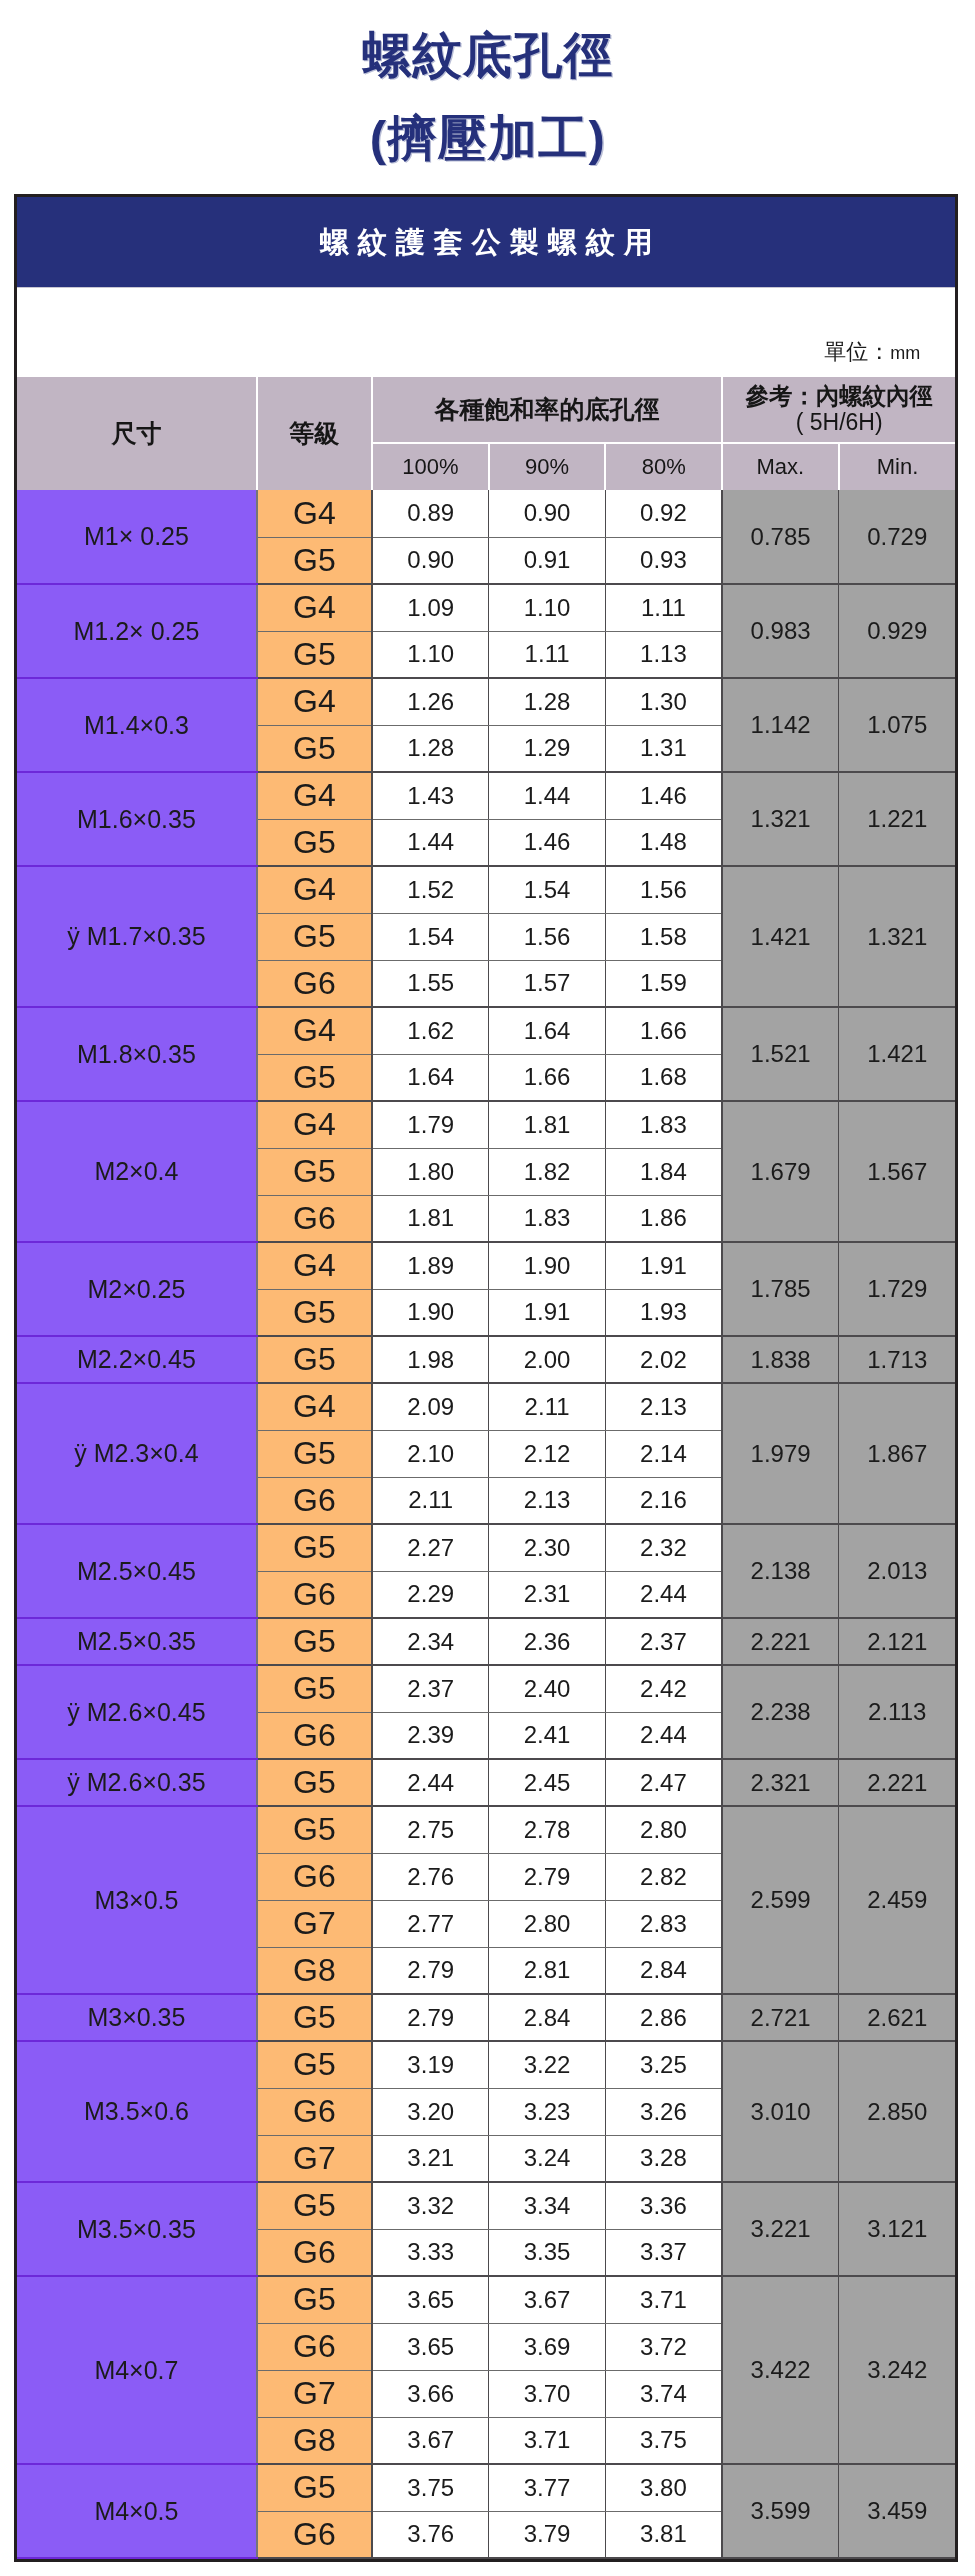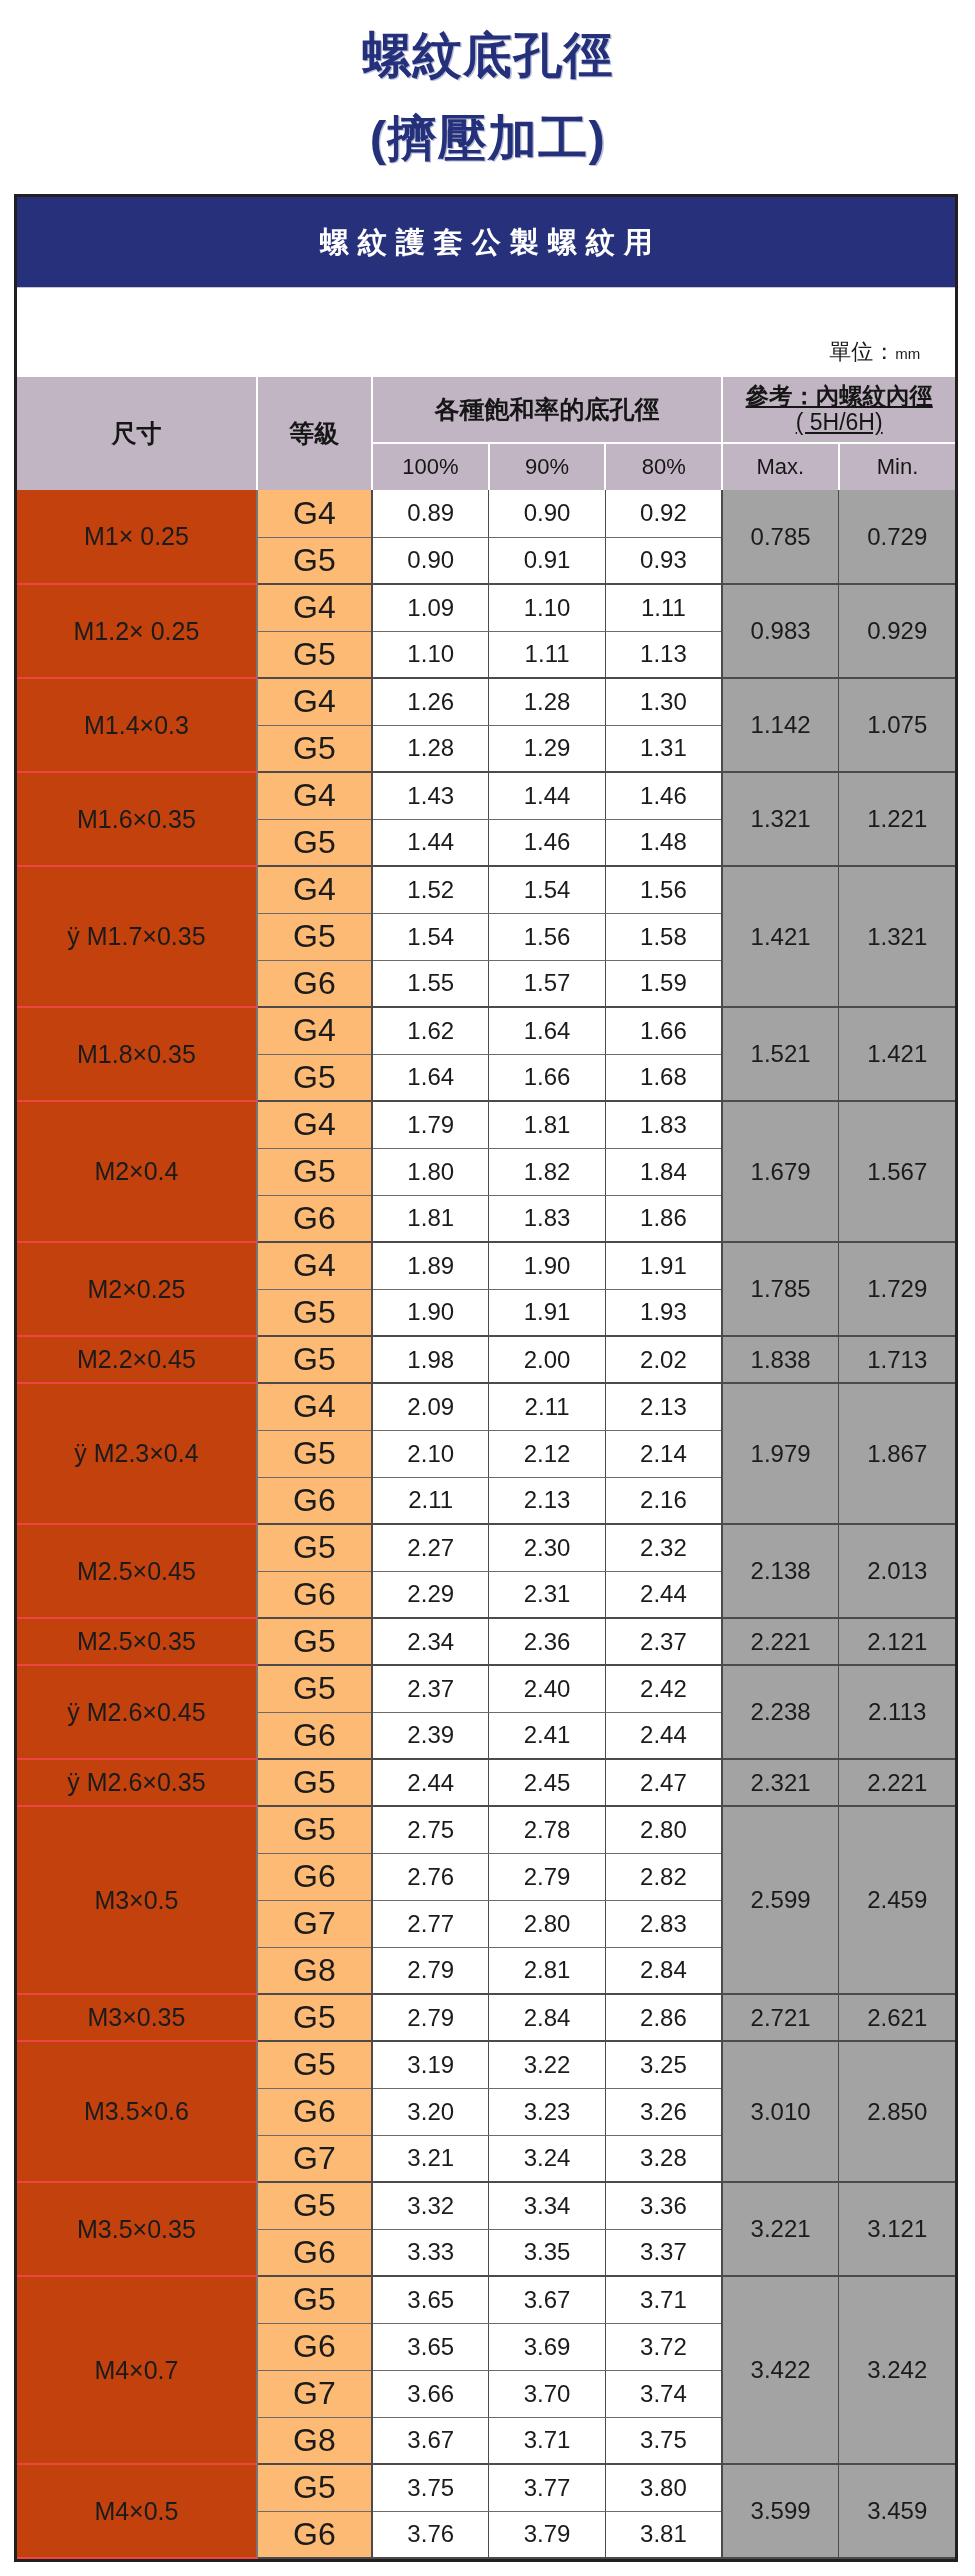--- a/index.html
+++ b/index.html
@@ -73,21 +73,21 @@
   .unit-label {
     position: absolute;
     right: 35px;
     bottom: 10.4px;
     font-size: 22px;
     color: #1b1b1b;
     white-space: nowrap;
     letter-spacing: 0px;
   }
   .unit-label .mm {
-    font-size: 15px;
+    font-size: 18px;
     margin-top: 36px;
   }
 
   
   table.grid {
     border-collapse: collapse;
     width: 100%;
     table-layout: fixed;
     font-size: 21.5px;
     color: #1b1b1b;
@@ -116,40 +116,39 @@
   }
   th.h-group {
     font-size: 25px;
     border-bottom: 2px solid #ffffff;
     border-right: 2px solid #ffffff;
   }
   th.h-ref {
     font-size: 23.4px;
     line-height: 1.12;
     border-bottom: 2px solid #ffffff;
-    text-decoration: underline;
   }
   th.h-ref .sub-ref { font-size: 23px; font-weight: normal; }
   th.h-sub {
     font-size: 22px;
     font-weight: normal;
     border-right: 2px solid #ffffff;
     height: 47px;
   }
   th.h-sub.last { border-right: none; }
   th.h-ref.noline { border-right: none; }
 
   tr.hdr-top th { height: 66px; }
 
   
   td.size {
-    background: #c2410c;
+    background: #8b5cf6;
     font-size: 25px;
     border-right: 2px solid #757477;
-    border-bottom: 2px solid #ef4444;
+    border-bottom: 2px solid #6d28d9;
   }
   td.grade {
     background: #fdba74;
     font-size: 32px;
     border-right: 2px solid #4c4a4d;
     border-bottom: 1.3px solid #6b6b6b;
   }
   td.val {
     background: #ffffff;
     font-size: 24px;

